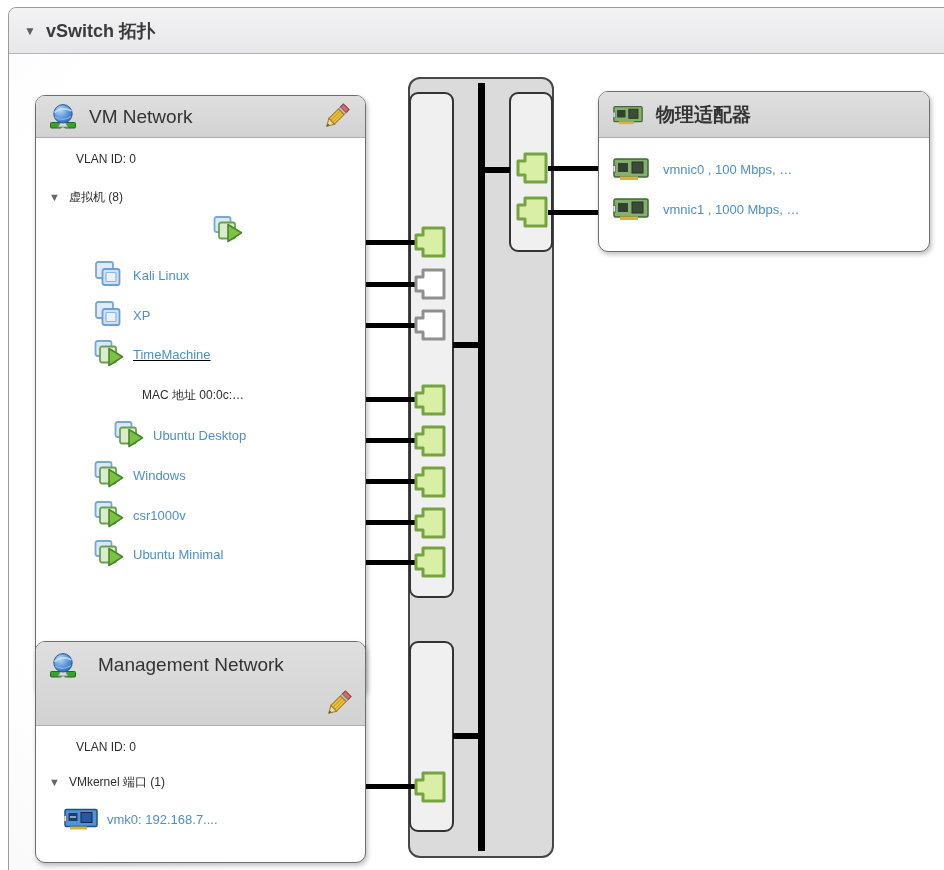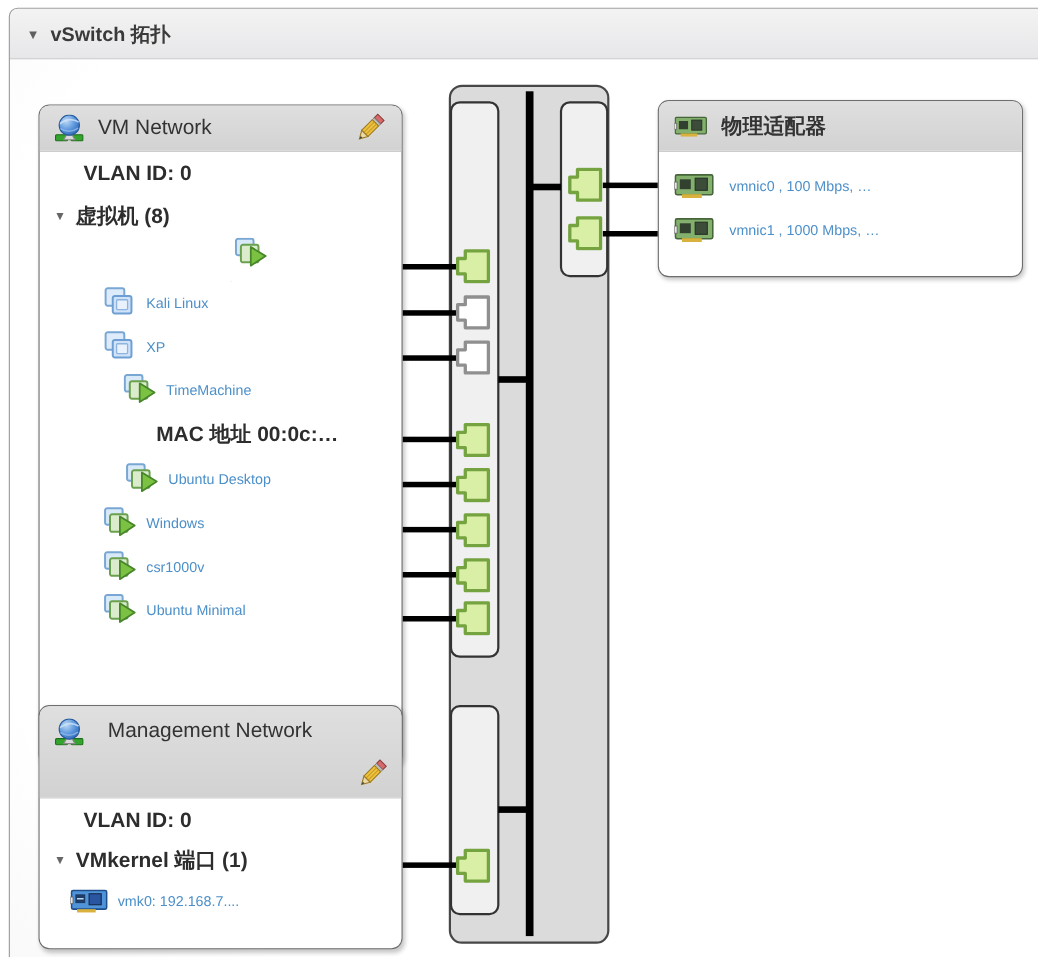--- a/index.html
+++ b/index.html
@@ -30,21 +30,21 @@
     position:absolute;background:#ffffff;border:1.5px solid #6e6e6e;
     border-radius:10px;box-shadow:1.5px 2.5px 4px rgba(0,0,0,.22);box-sizing:border-box;
   }
   .panel-header{
     background:linear-gradient(#dfdfdf,#d2d2d2);
     border-bottom:1px solid #adadad;border-radius:8.5px 8.5px 0 0;
     display:flex;align-items:center;gap:13px;padding:0 14px;box-sizing:border-box;
   }
   .panel-title{font-size:19px;color:#333;white-space:nowrap;}
   .row{position:absolute;left:0;right:4px;height:40px;display:flex;align-items:center;gap:9px;box-sizing:border-box;white-space:nowrap;overflow:hidden;}
-  .plain{font-size:19px;color:#2d2d2d;font-weight:bold;}
+  .plain{font-size:12px;color:#2d2d2d;}
   .link{font-size:13px;color:var(--link,#4c8fc9);text-decoration:none;cursor:pointer;}
   .spacer{flex:1;}
 
   
   .sw-body{position:absolute;left:408px;top:77px;width:146px;height:781px;background:#dbdbdc;border:2px solid #474747;border-radius:12px;box-sizing:border-box;}
   .sw-col{position:absolute;background:#f0f0f0;border:2px solid #333;border-radius:9px;box-sizing:border-box;}
   .backbone{position:absolute;left:478px;top:83px;width:7px;height:768px;background:var(--wire,#000);}
   .wire{position:absolute;height:5px;background:var(--wire,#000);}
   .conn{position:absolute;height:6px;background:var(--wire,#000);}
   .port{position:absolute;width:32px;height:32px;}
@@ -219,21 +219,21 @@
     <a class="link">Kali Linux</a>
   </div>
   <div class="row" style="top:199px;padding-left:58px;">
     <span class="icon">
         <svg width="30" height="28">
           <use href="#icon-vm-off"></use>
         </svg>
       </span>
     <a class="link">XP</a>
   </div>
-  <div class="row" style="top:238px;padding-left:76px;">
+  <div class="row" style="top:238px;padding-left:58px;text-decoration:underline;">
     <span class="icon">
         <svg width="30" height="28">
           <use href="#icon-vm-on"></use>
         </svg>
       </span>
     <a class="link">TimeMachine</a>
   </div>
   <div class="row" style="top:279px;padding-left:106px;">
     <span class="plain">MAC 地址 00:0c:…</span>
   </div>

